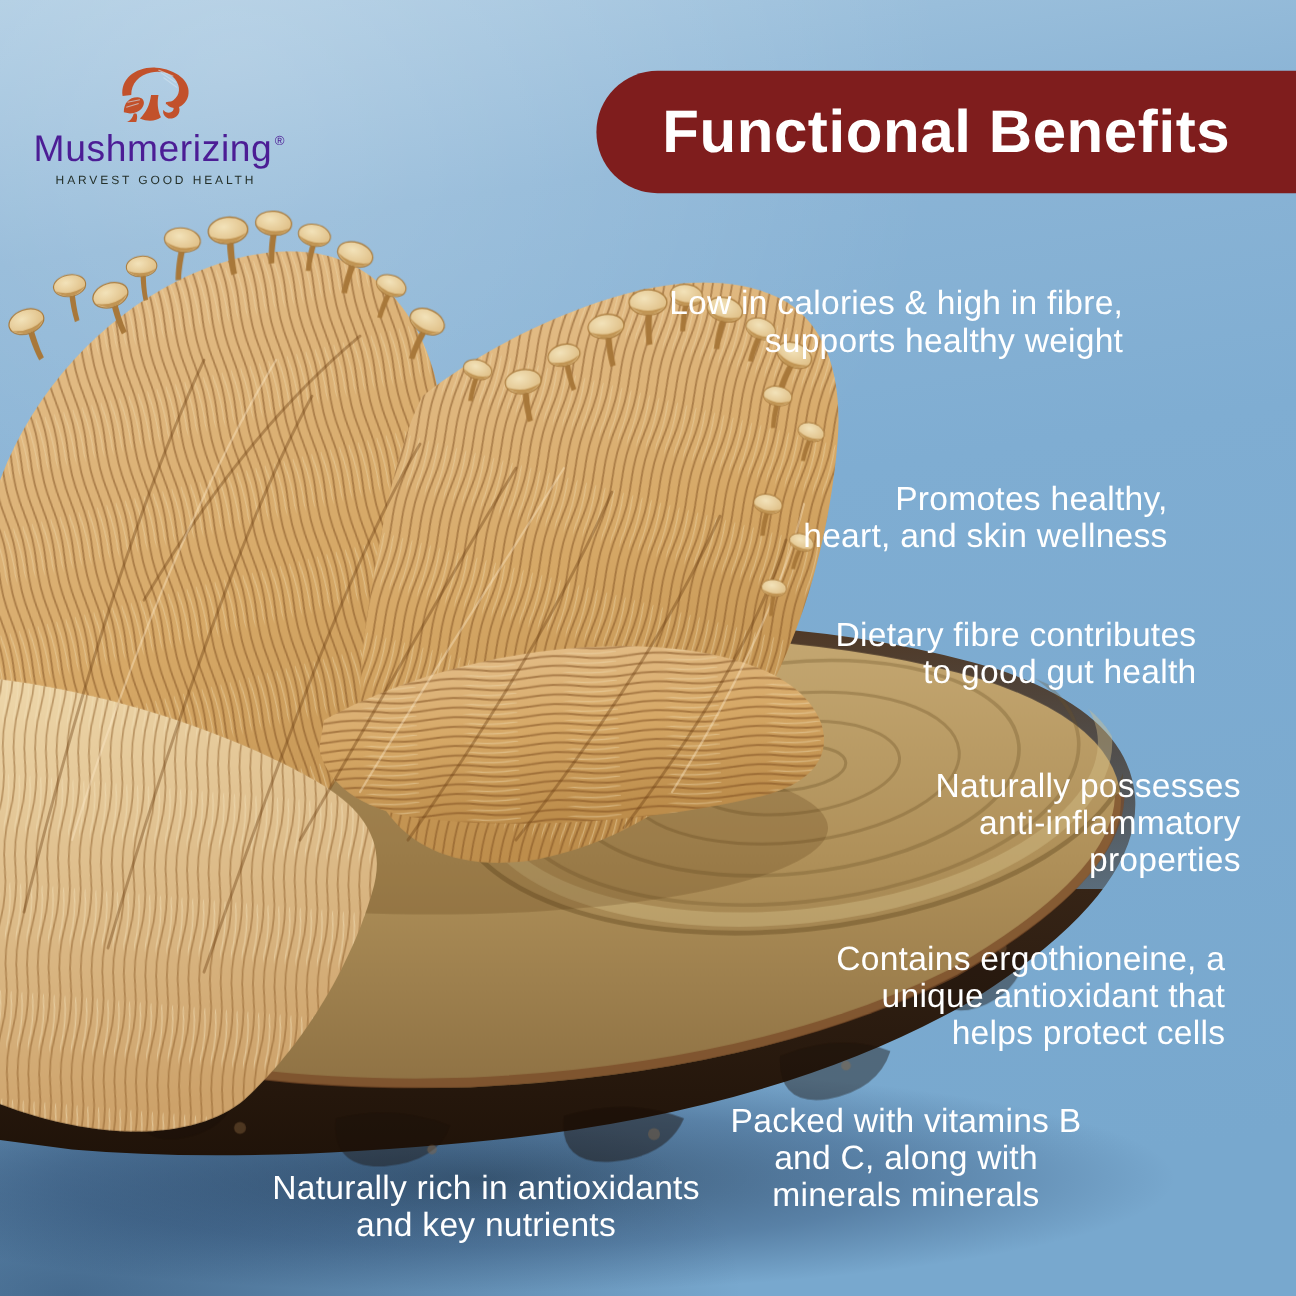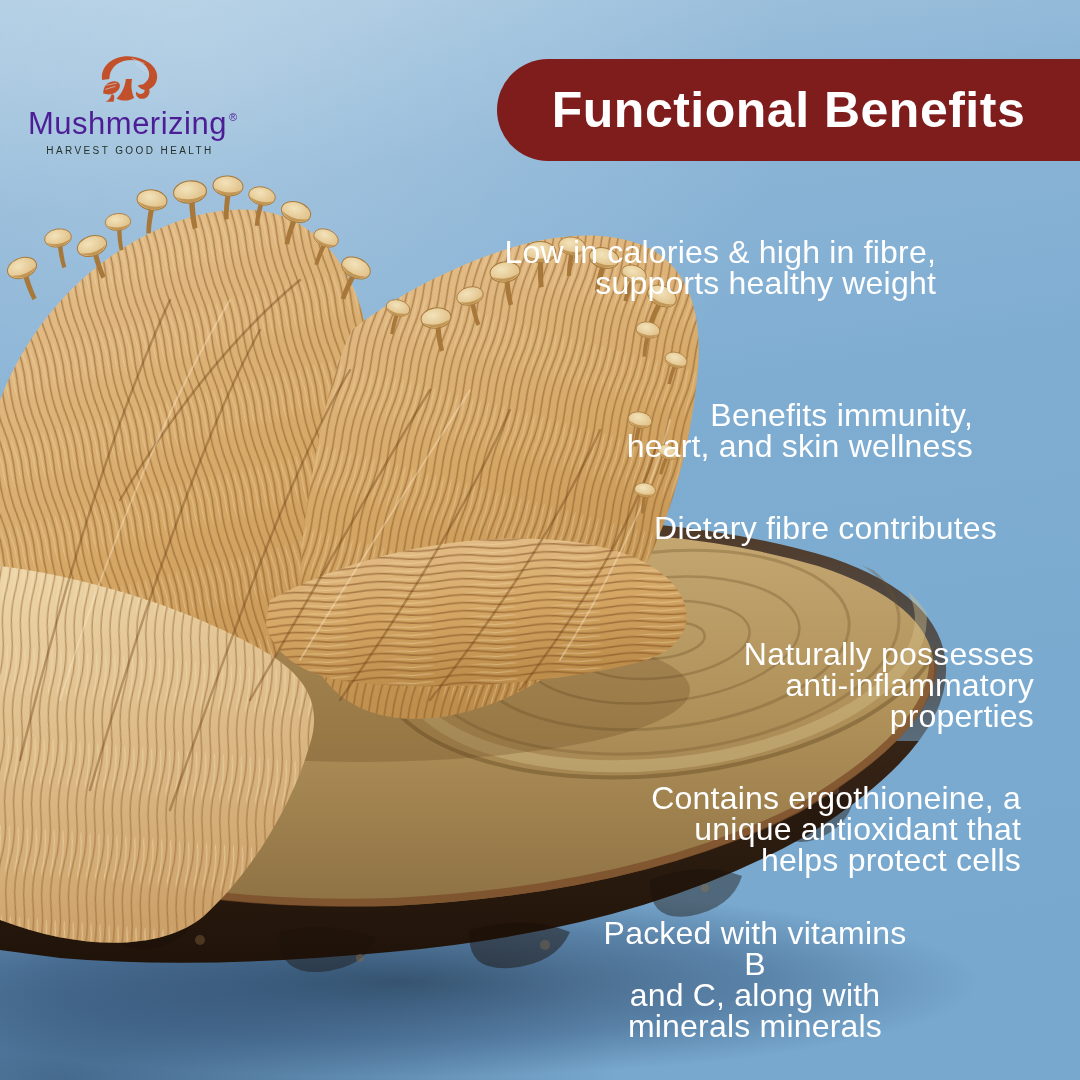--- a/index.html
+++ b/index.html
@@ -20,21 +20,21 @@
 
   
   .title-pill{
     position:absolute;top:59px;left:497px;right:0;height:102px;z-index:5;
     border-radius:51px 0 0 51px;
     display:flex;align-items:center;justify-content:center;
   }
   .title-text{color:#fff;font-size:50px;font-weight:600;letter-spacing:.5px;}
 
   
-  .benefit{position:absolute;z-index:5;color:#ffffff;font-size:32px;line-height:31px;letter-spacing:.2px;font-weight:400;}
+  .benefit{position:absolute;z-index:5;color:#ffffff;font-size:28px;line-height:31px;letter-spacing:.2px;font-weight:400;}
   .align-right{text-align:right;}
   .align-center{text-align:center;}
   .b1{top:237px;right:144px;}
   .b2{top:400px;right:107px;}
   .b3{top:513px;right:83px;}
   .b4{top:639px;right:46px;}
   .b5{top:783px;right:59px;margin-left:43px;}
   .b6{top:918px;left:595px;width:320px;}
   .b7{top:974px;left:195px;width:420px;}
 </style>
@@ -241,40 +241,45 @@
   <div class="title-pill" style="background:#7f1d1d;">
     <div class="title-text">Functional Benefits</div>
   </div>
 
   <div class="benefit b1 align-right">
     <div>Low in calories &amp; high in fibre,</div>
     <div>supports healthy weight</div>
   </div>
 
   <div class="benefit b2 align-right">
-    <div>Benefits immunity,</div>
+    <div>Promotes healthy,</div>
     <div>heart, and skin wellness</div>
   </div>
 
   <div class="benefit b3 align-right">
     <div>Dietary fibre contributes</div>
+    <div>to good gut health</div>
   </div>
 
   <div class="benefit b4 align-right">
     <div>Naturally possesses</div>
     <div>anti-inflammatory</div>
     <div>properties</div>
   </div>
 
   <div class="benefit b5 align-right">
     <div>Contains ergothioneine, a</div>
     <div>unique antioxidant that</div>
     <div>helps protect cells</div>
   </div>
 
   <div class="benefit b6 align-center">
     <div>Packed with vitamins B</div>
     <div>and C, along with</div>
     <div>minerals minerals</div>
   </div>
 
+  <div class="benefit b7 align-center">
+    <div>Naturally rich in antioxidants</div>
+    <div>and key nutrients</div>
+  </div>
 
 </div>
 
 </body></html>

